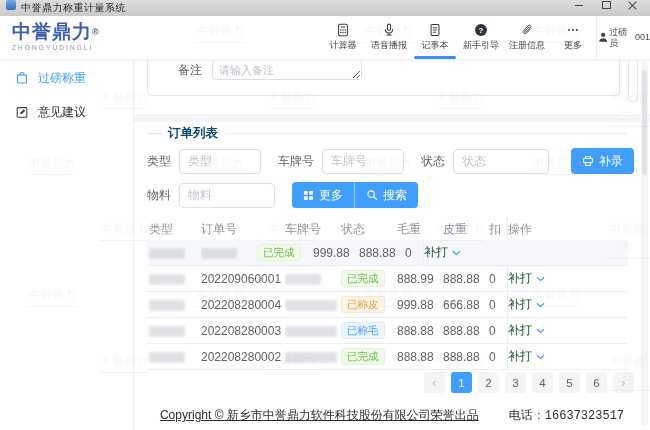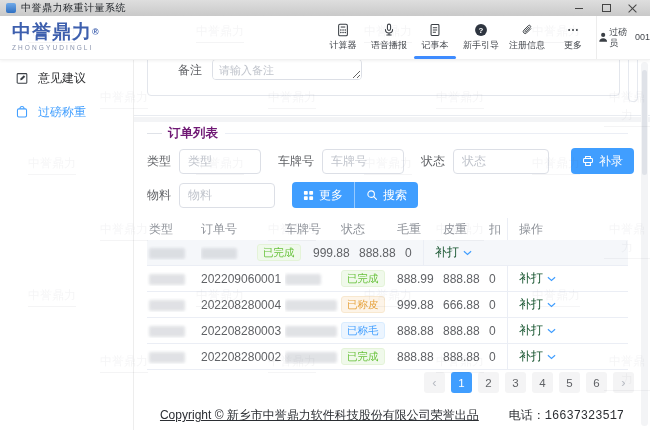--- a/index.html
+++ b/index.html
@@ -3,21 +3,21 @@
 <meta charset="utf-8">
 <style>
   * { box-sizing: border-box; margin: 0; padding: 0; }
   html,body { width:650px; height:430px; }
   body {
     font-family:"Liberation Sans","DejaVu Sans",sans-serif;
     position:relative; overflow:hidden; background:#fff; color:#303133;
   }
   
   .titlebar { position:absolute; top:0; left:0; right:0; height:16px;
-    background:linear-gradient(#dedede,#c9c9c9); display:flex; align-items:center;
+    background:linear-gradient(#dedede,#c9c9c9); display:flex; align-items:flex-start;
     padding:0 4px; font-size:10px; color:#1f2328; z-index:30; }
   .app-icon { width:10px; height:10px; border-radius:2px; margin:0 5px 0 2px;
     background:linear-gradient(#71aae8,#2e6fc2); flex:0 0 auto; }
   .win-title { line-height:16px; letter-spacing:.5px; }
   .win-controls { margin-left:auto; display:flex; align-items:center; gap:17px; padding-right:8px; }
   .wc { position:relative; width:10px; height:10px; cursor:pointer; }
   .wc.min::after { content:""; position:absolute; left:1px; right:1px; top:5px; border-top:1.5px solid #444; }
   .wc.max::after { content:""; position:absolute; left:1px; top:1px; width:7px; height:6px; border:1.2px solid #444; }
   .wc.close::before,.wc.close::after { content:""; position:absolute; left:-1px; top:4.5px; width:11px;
     border-top:1.5px solid #444; }
@@ -63,21 +63,21 @@
     border:1px solid #e6e9ef; border-radius:4px; }
   .band { position:absolute; top:57px; left:0; right:0; height:5px; background:#f3f4f6; }
   .scrollbar { position:absolute; right:2px; top:2px; bottom:4px; width:7px;
     background:#f3f4f6; border-radius:4px; z-index:8; cursor:pointer; }
   .scrollbar .thumb { position:absolute; top:8px; left:1px; width:5px; height:105px;
     background:#dfe2e8; border-radius:3px; }
   
   .order-section { position:absolute; top:66px; left:13px; right:22px; }
   .section-divider { display:flex; align-items:center; height:14px; margin-bottom:8px; }
   .section-divider .pre { width:15px; height:1px; background:#dfe2e8; margin-right:6px; }
-  .section-divider .title { font-size:12.5px; font-weight:bold; color:#701a75; padding:0 7px 0 0; white-space:nowrap; }
+  .section-divider .title { font-size:12.5px; font-weight:bold; color:#0c4a6e; padding:0 7px 0 0; white-space:nowrap; }
   .section-divider .post { flex:1; height:1px; background:#ebeef5; }
   .filter-row { display:flex; align-items:center; margin-bottom:8px; position:relative; height:26px; }
   .fgroup { display:flex; align-items:center; gap:8px; margin-right:17px; }
   .fgroup label { font-size:12px; color:#606266; white-space:nowrap; }
   .fgroup input { height:25px; border:1px solid #dcdfe6; border-radius:4px; padding:0 8px;
     font-size:12px; color:#606266; outline:none; width:82px;
     font-family:"Liberation Sans","DejaVu Sans",sans-serif; }
   .fgroup input::placeholder { color:#c0c4cc; }
   .fgroup.wide input { width:96px; }
   .btn { display:inline-flex; align-items:center; justify-content:center; gap:5px;
@@ -96,21 +96,21 @@
   .trow { height:26px; color:#606266; border-bottom:1px solid #ebeef5; cursor:pointer; }
   .trow.hover { background:#f5f7fa; }
   .td { flex:0 0 auto; overflow:hidden; white-space:nowrap; }
   .c-type { width:54px; padding-left:2px; }
   .c-order { width:84px; }
   .c-plate { width:56px; }
   .c-status { width:56px; }
   .c-gross { width:46px; }
   .c-tare { width:46px; }
   .c-deduct { width:18px; }
-  .c-action { flex:1 1 auto; border-left:1px solid #ebeef5; padding-left:11px; align-self:stretch;
+  .c-action { flex:1 1 auto; border-left:1px solid #ebeef5; padding-left:0; align-self:stretch;
     display:flex; align-items:center; }
   .badge { display:inline-block; font-size:10.5px; line-height:15px; padding:0 5px; border-radius:3px; }
   .badge.success { color:#67c23a; background:#f0f9eb; border:1px solid #e4f3d8; }
   .badge.warning { color:#e6a23c; background:#fdf4e8; border:1px solid #f8e8cf; }
   .badge.primary { color:#409eff; background:#ecf5ff; border:1px solid #d9ecff; }
   .redacted { display:inline-block; width:36px; height:11px; border-radius:2px;
     background:#c7cad0; filter:blur(1.5px); opacity:.55; vertical-align:middle; }
   .redacted.wide { width:52px; }
   .link { color:#14532d; } .chev { margin-left:4px; }
   
@@ -208,37 +208,37 @@
     <svg viewBox="0 0 16 16">
         <circle cx="8" cy="4.6" r="2.7" fill="#3a3f45"></circle>
         <path d="M2.9 13.6c0-2.8 2.3-4.5 5.1-4.5s5.1 1.7 5.1 4.5z" fill="#3a3f45"></path>
       </svg>
     <div class="u">过磅员</div>
     <div class="u">001</div>
   </div>
 </div>
 
 <div class="sidebar" id="sidebar">
+    <div class="side-item active">
+      <span style="display:flex;color:inherit">
+        <svg viewBox="0 0 16 16">
+          <path d="M5.7 4.4V4a2.3 2.3 0 0 1 4.6 0v.4" fill="none" stroke="currentColor" stroke-width="1.2"></path>
+          <rect x="2.8" y="4.4" width="10.4" height="9.2" rx="1.5" fill="none" stroke="currentColor" stroke-width="1.2"></rect>
+        </svg>
+      </span>
+      <span>过磅称重</span>
+    </div>
     <div class="side-item">
       <span style="display:flex;color:inherit">
         <svg viewBox="0 0 16 16">
           <rect x="2.5" y="3" width="11" height="11" rx="1" fill="none" stroke="#3a3f45" stroke-width="1.2"></rect>
           <path d="M6 10.6l.3-1.9 3.8-3.8 1.6 1.6-3.8 3.8z" fill="#3a3f45"></path>
         </svg>
       </span>
       <span>意见建议</span>
-    </div>
-    <div class="side-item active">
-      <span style="display:flex;color:inherit">
-        <svg viewBox="0 0 16 16">
-          <path d="M5.7 4.4V4a2.3 2.3 0 0 1 4.6 0v.4" fill="none" stroke="currentColor" stroke-width="1.2"></path>
-          <rect x="2.8" y="4.4" width="10.4" height="9.2" rx="1.5" fill="none" stroke="currentColor" stroke-width="1.2"></rect>
-        </svg>
-      </span>
-      <span>过磅称重</span>
     </div>
   </div>
 
 <div class="main">
 
   <div class="top-panel">
     <div class="remark-box">
       <div class="remark-row">
         <label>备注</label>
         <textarea placeholder="请输入备注" style=""></textarea>

